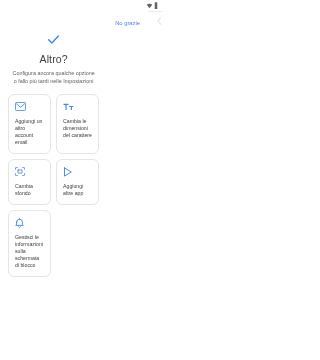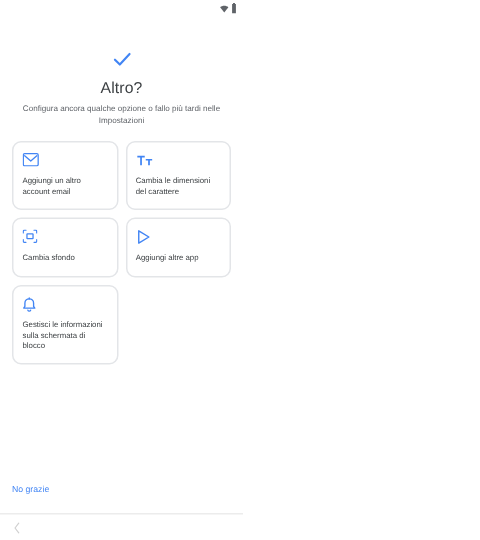--- a/index.html
+++ b/index.html
@@ -33,21 +33,21 @@
   .status-icons svg { display: block; }
 
   
   .screen {
     position: absolute;
     top: 11px;
     left: 0;
     right: 0;
     bottom: 0;
     display: flex;
-    flex-direction: column;
+    flex-direction: row;
     background: #ffffff;
   }
   .content {
     flex: 1 1 auto;
     overflow: hidden;
     padding: 0 8px;
     box-sizing: border-box;
   }
 
   

